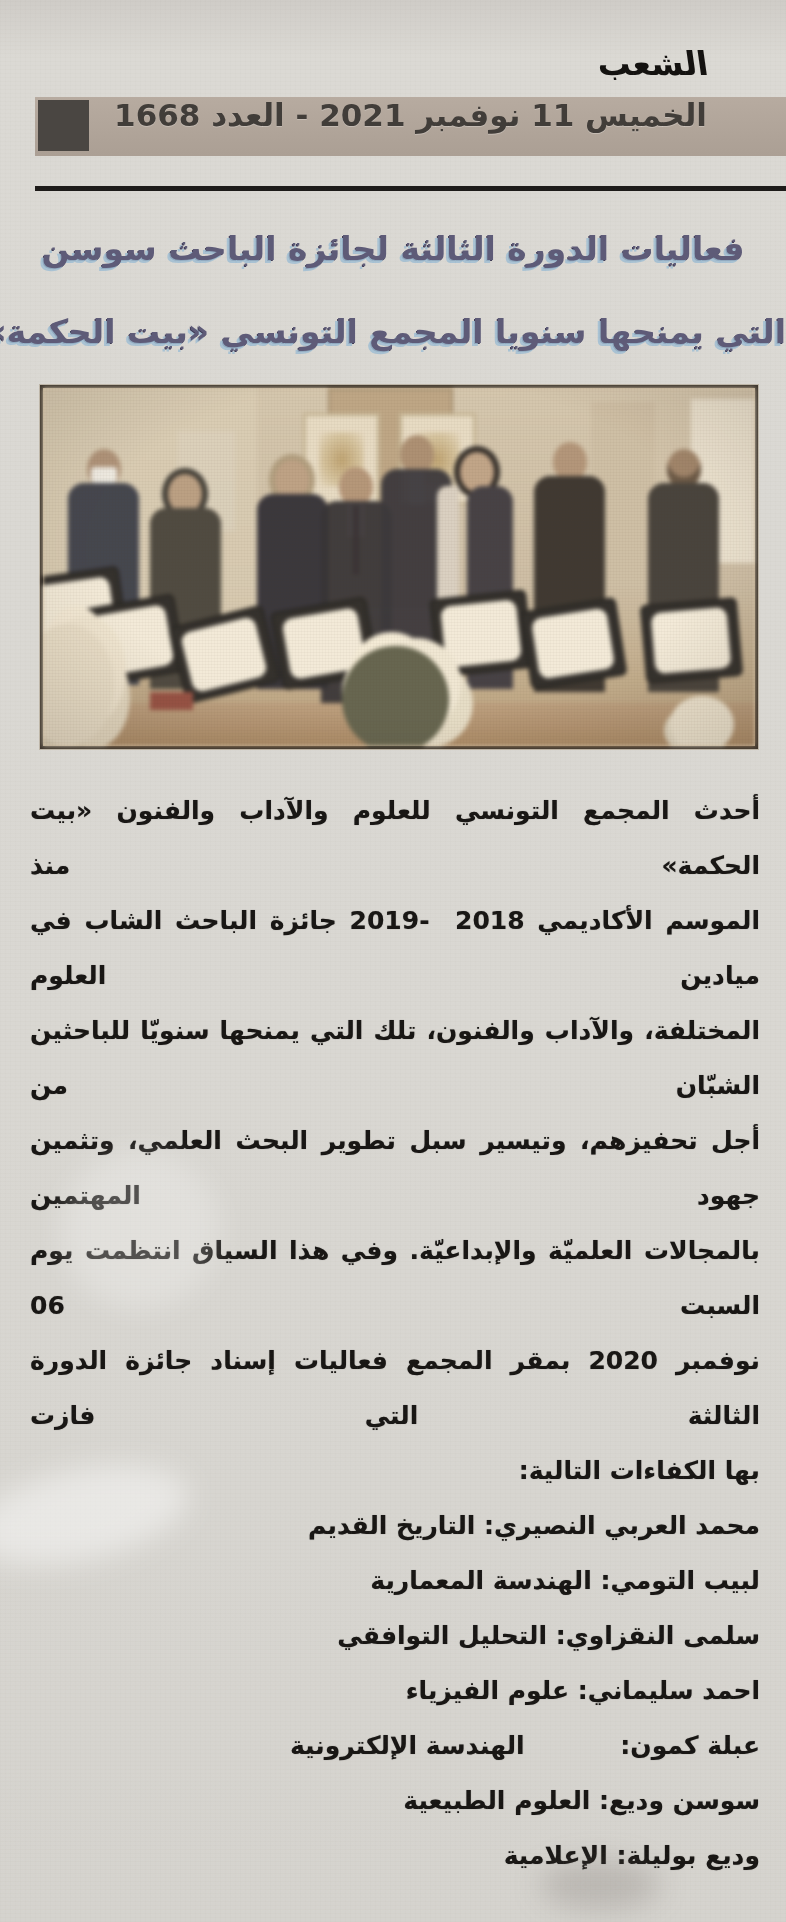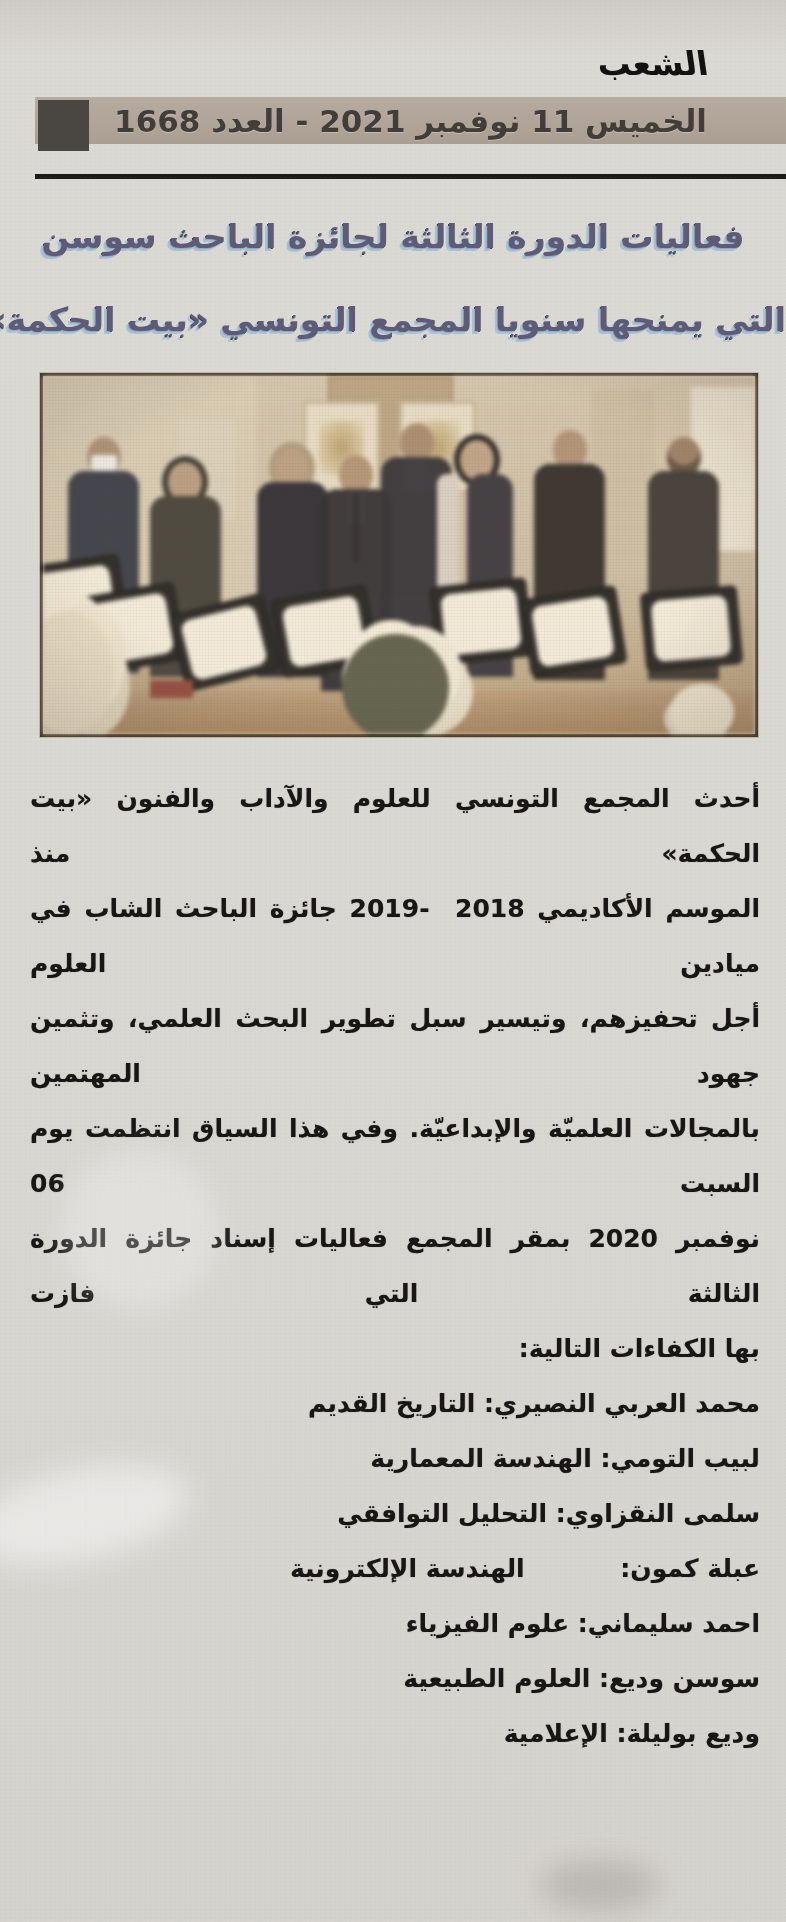--- a/index.html
+++ b/index.html
@@ -13,22 +13,22 @@
   .stain{position:absolute;border-radius:50%;filter:blur(14px);pointer-events:none;}
   .stain.s1{left:-30px;top:1470px;width:220px;height:90px;background:rgba(255,255,255,.45);transform:rotate(-12deg);}
   .stain.s2{left:540px;top:1860px;width:120px;height:50px;background:rgba(110,105,98,.25);}
   .stain.s3{left:60px;top:1150px;width:160px;height:160px;background:rgba(255,255,255,.25);}
 
   
   .masthead{margin:44px 78px 0 0;text-align:right;font-size:33px;font-weight:bold;color:#141210;
     transform:skewX(8deg);letter-spacing:1px;}
 
   
-  .banner{position:relative;margin:14px 0 0 35px;height:47px;background:linear-gradient(180deg,#b7aba0,#ab9f94);
-    display:flex;align-items:center;justify-content:center;}
+  .banner{position:relative;margin:14px 0 0 35px;height:59px;background:linear-gradient(180deg,#b7aba0,#ab9f94);
+    display:flex;align-items:flex-start;justify-content:center;}
   .banner .sq{position:absolute;left:3px;top:3px;width:51px;height:51px;background:#4a4642;}
   .banner .date{font-size:31px;font-weight:bold;color:#413d39;white-space:nowrap;
     text-shadow:0 1px 0 rgba(255,255,255,.25);}
 
   .rule{margin:30px 0 0 35px;height:5px;background:#1d1b19;}
 
   
   .headline{margin-top:38px;text-align:center;}
   .hl{font-size:33px;font-weight:bold;color:#5e5b78;white-space:nowrap;
     text-shadow:-3px 3px 0 rgba(160,190,212,.85),-1px 1px 0 #3e3b55;}
@@ -164,30 +164,31 @@
       <div class="bouquet b2"></div>
       <div class="bouquet b3"></div>
       <div class="vign"></div>
     </div>
     <div class="grain"></div>
   </div>
 
   <div class="article">
     <div class="bl j">أحدث المجمع التونسي للعلوم والآداب والفنون «بيت الحكمة» منذ</div>
     <div class="bl j">الموسم الأكاديمي 2018  ‏-2019 جائزة الباحث الشاب في ميادين العلوم</div>
+    <div class="bl j">المختلفة، والآداب والفنون، تلك التي يمنحها سنويّا للباحثين الشبّان من</div>
     <div class="bl j">أجل تحفيزهم، وتيسير سبل تطوير البحث العلمي، وتثمين جهود المهتمين</div>
     <div class="bl j">بالمجالات العلميّة والإبداعيّة. وفي هذا السياق انتظمت يوم السبت 06</div>
     <div class="bl j">نوفمبر 2020 بمقر المجمع فعاليات إسناد جائزة الدورة الثالثة التي فازت</div>
     <div class="bl r">بها الكفاءات التالية:</div>
 
     <div class="bl r">محمد العربي النصيري: التاريخ القديم</div>
     <div class="bl r">لبيب التومي: الهندسة المعمارية</div>
     <div class="bl r">سلمى النقزاوي: التحليل التوافقي</div>
+    <div class="bl r">احمد سليماني: علوم الفيزياء</div>
     <div class="bl r">عبلة كمون:           الهندسة الإلكترونية</div>
-    <div class="bl r">احمد سليماني: علوم الفيزياء</div>
     <div class="bl r">سوسن وديع: العلوم الطبيعية</div>
     <div class="bl r">وديع بوليلة: الإعلامية</div>
 
   </div>
 
   <div class="stain s1"></div>
   <div class="stain s2"></div>
 </div>
 
 </body></html>

